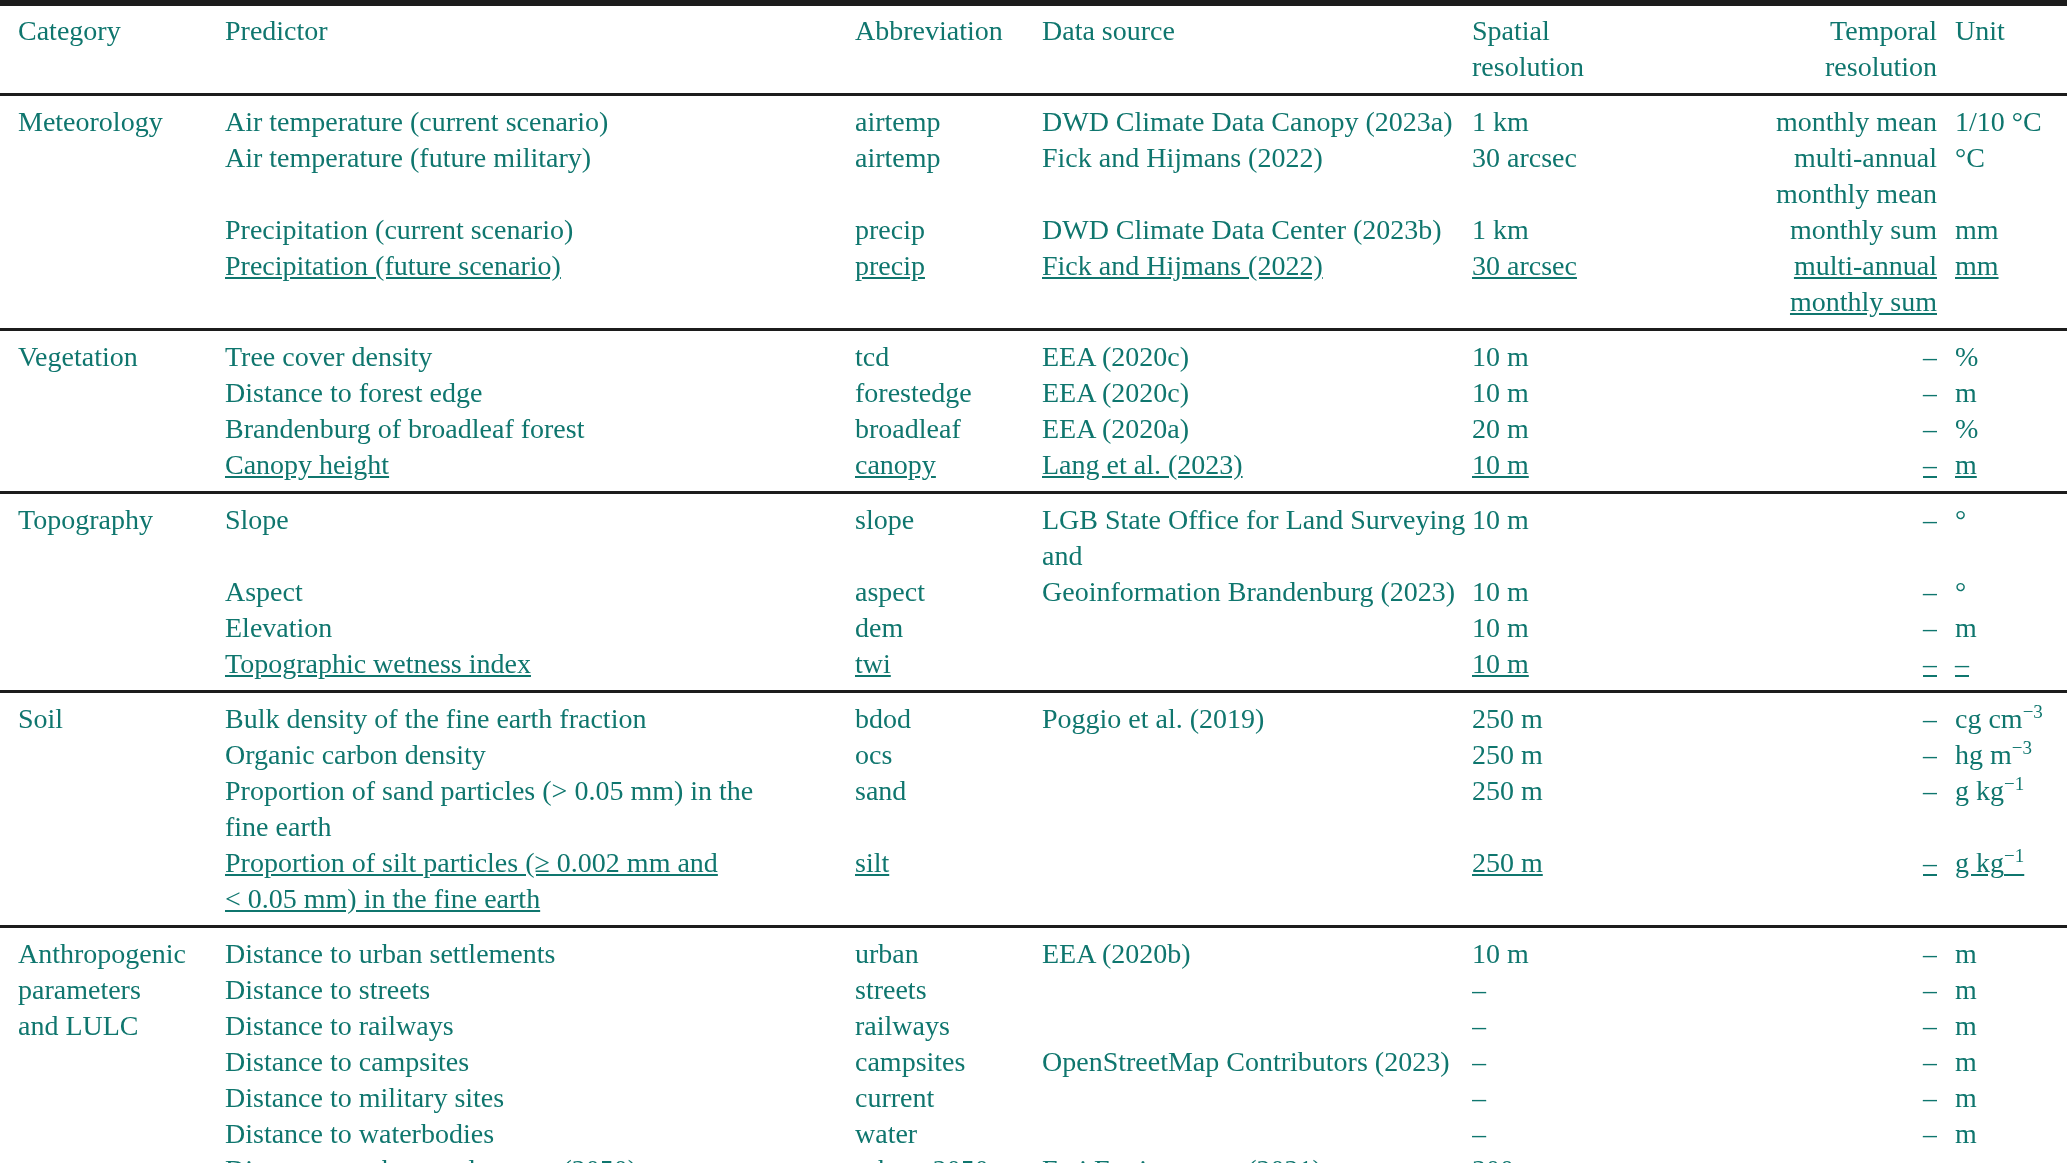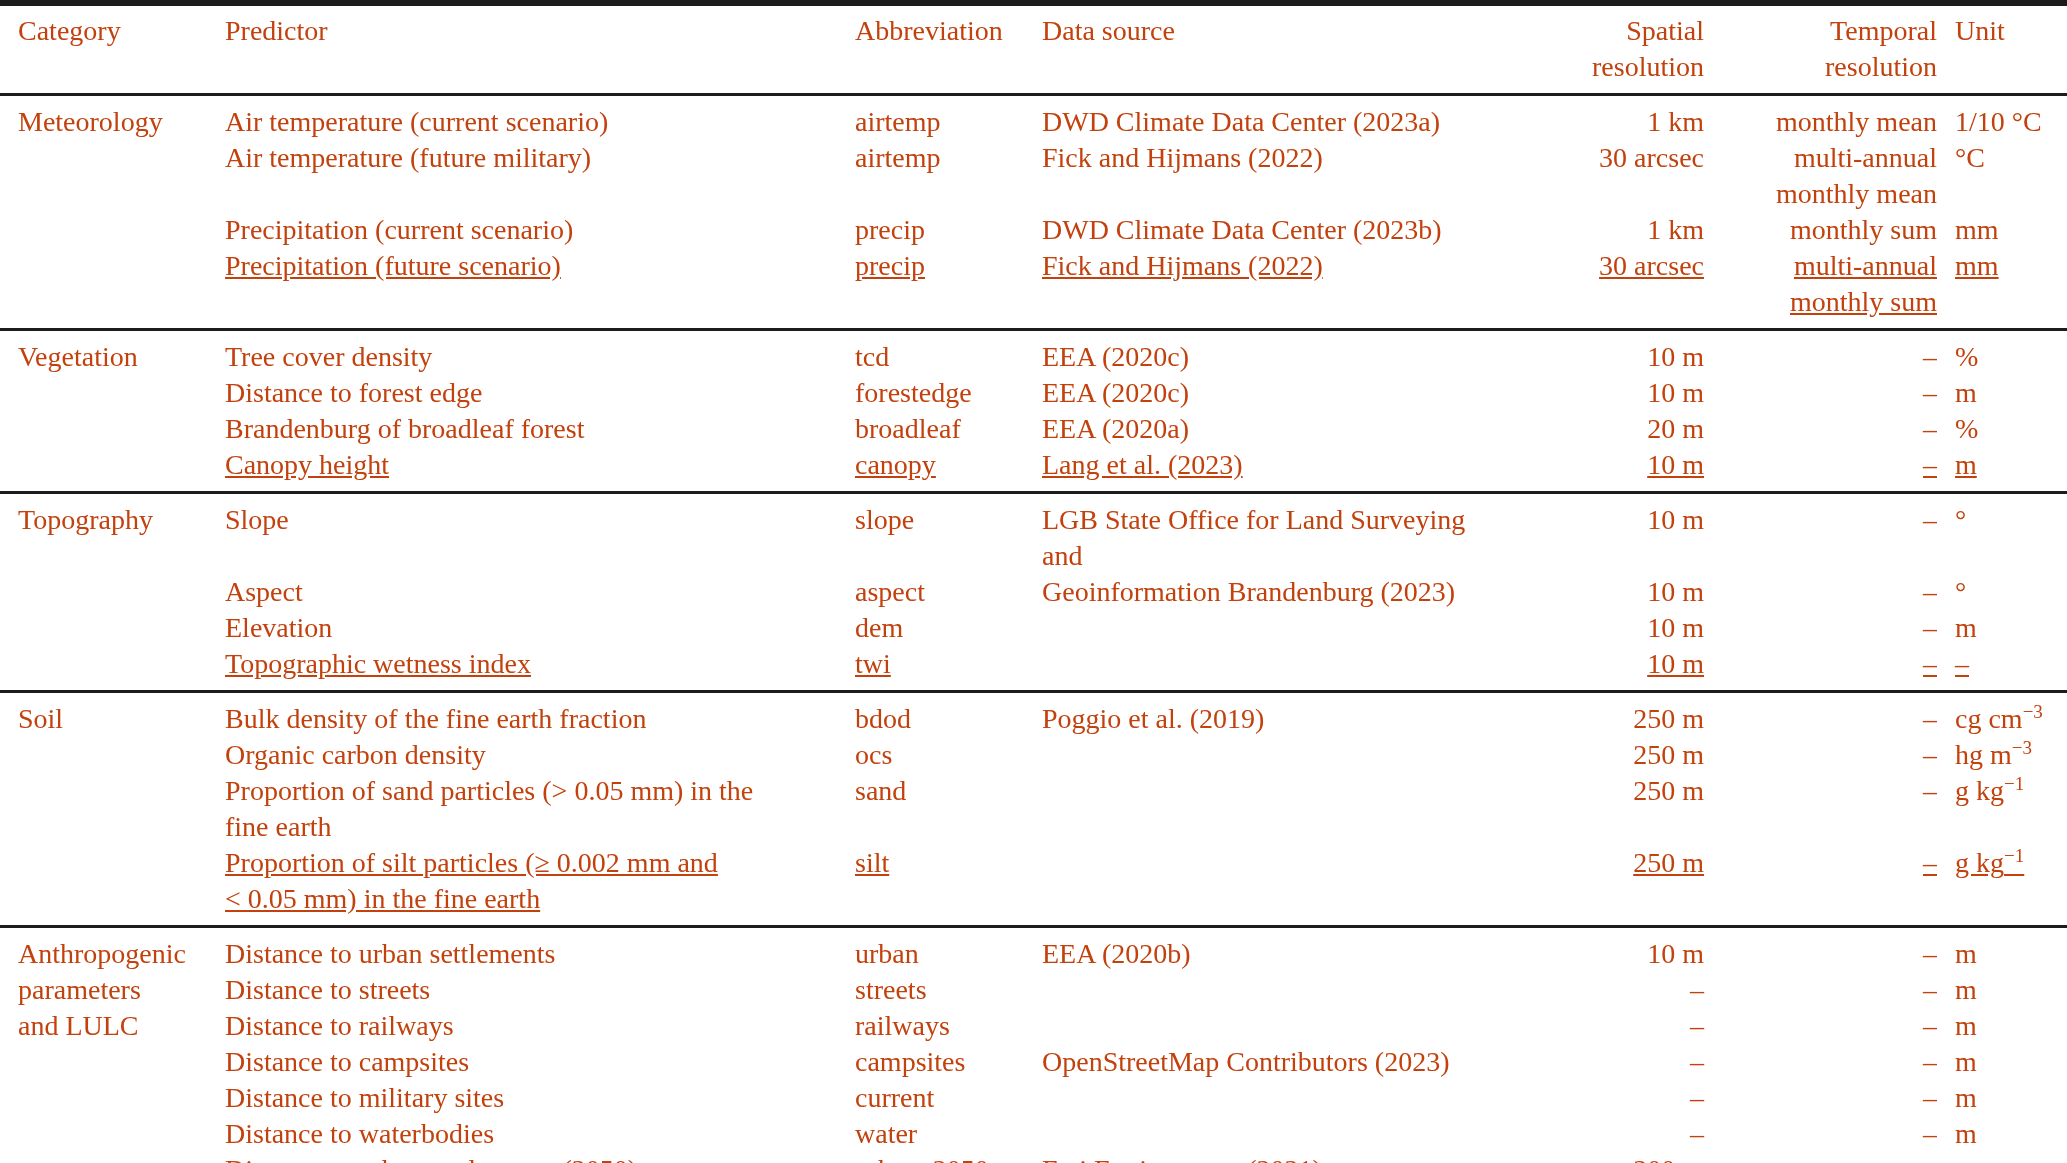--- a/index.html
+++ b/index.html
@@ -6,21 +6,21 @@
     margin: 0;
     padding: 0;
     background: #ffffff;
   }
   .page {
     width: 2067px;
     height: 1163px;
     background: #ffffff;
     font-family: "Liberation Serif", "DejaVu Serif", serif;
     font-size: 28px;
-    color: #c2410c;
+    color: #0f766e;
     box-sizing: border-box;
   }
   table.predictor-table {
     width: 2067px;
     border-collapse: collapse;
     table-layout: fixed;
     border-top: 6px solid #1c1c1c;
     border-bottom: 6px solid #1c1c1c;
   }
   col.c-category  { width: 207px; }
@@ -42,21 +42,21 @@
     line-height: 36px;
     white-space: pre-line;
     overflow: hidden;
     box-sizing: border-box;
   }
   thead tr th { padding-top: 7px; padding-bottom: 8px; }
   tbody tr:first-child td { padding-top: 8px; }
   tbody tr:last-child td  { padding-bottom: 8px; text-decoration: underline; }
 
   th.col-spatial, td.col-spatial {
-    text-align: right;
+    text-align: left;
     padding-left: 0;
     padding-right: 8px;
   }
   th.col-temporal, td.col-temporal {
     text-align: right;
     padding-left: 0;
   }
   td.col-unit sup {
     font-size: 68%;
     line-height: 0;
@@ -90,21 +90,21 @@
         <th class="col-temporal">Temporal
 resolution</th>
         <th class="col-unit">Unit</th>
       </tr>
     </thead>
   <tbody class="section">
         <tr>
           <td rowspan="4" class="col-category">Meteorology</td>
           <td class="col-predictor">Air temperature (current scenario)</td>
           <td class="col-abbr">airtemp</td>
-          <td class="col-source">DWD Climate Data Center (2023a)</td>
+          <td class="col-source">DWD Climate Data Canopy (2023a)</td>
           <td class="col-spatial">1 km</td>
           <td class="col-temporal">monthly mean</td>
           <td class="col-unit">1/10 °C</td>
         </tr>
         <tr>
           <td class="col-predictor">Air temperature (future military)</td>
           <td class="col-abbr">airtemp</td>
           <td class="col-source">Fick and Hijmans (2022)</td>
           <td class="col-spatial">30 arcsec</td>
           <td class="col-temporal">multi-annual

